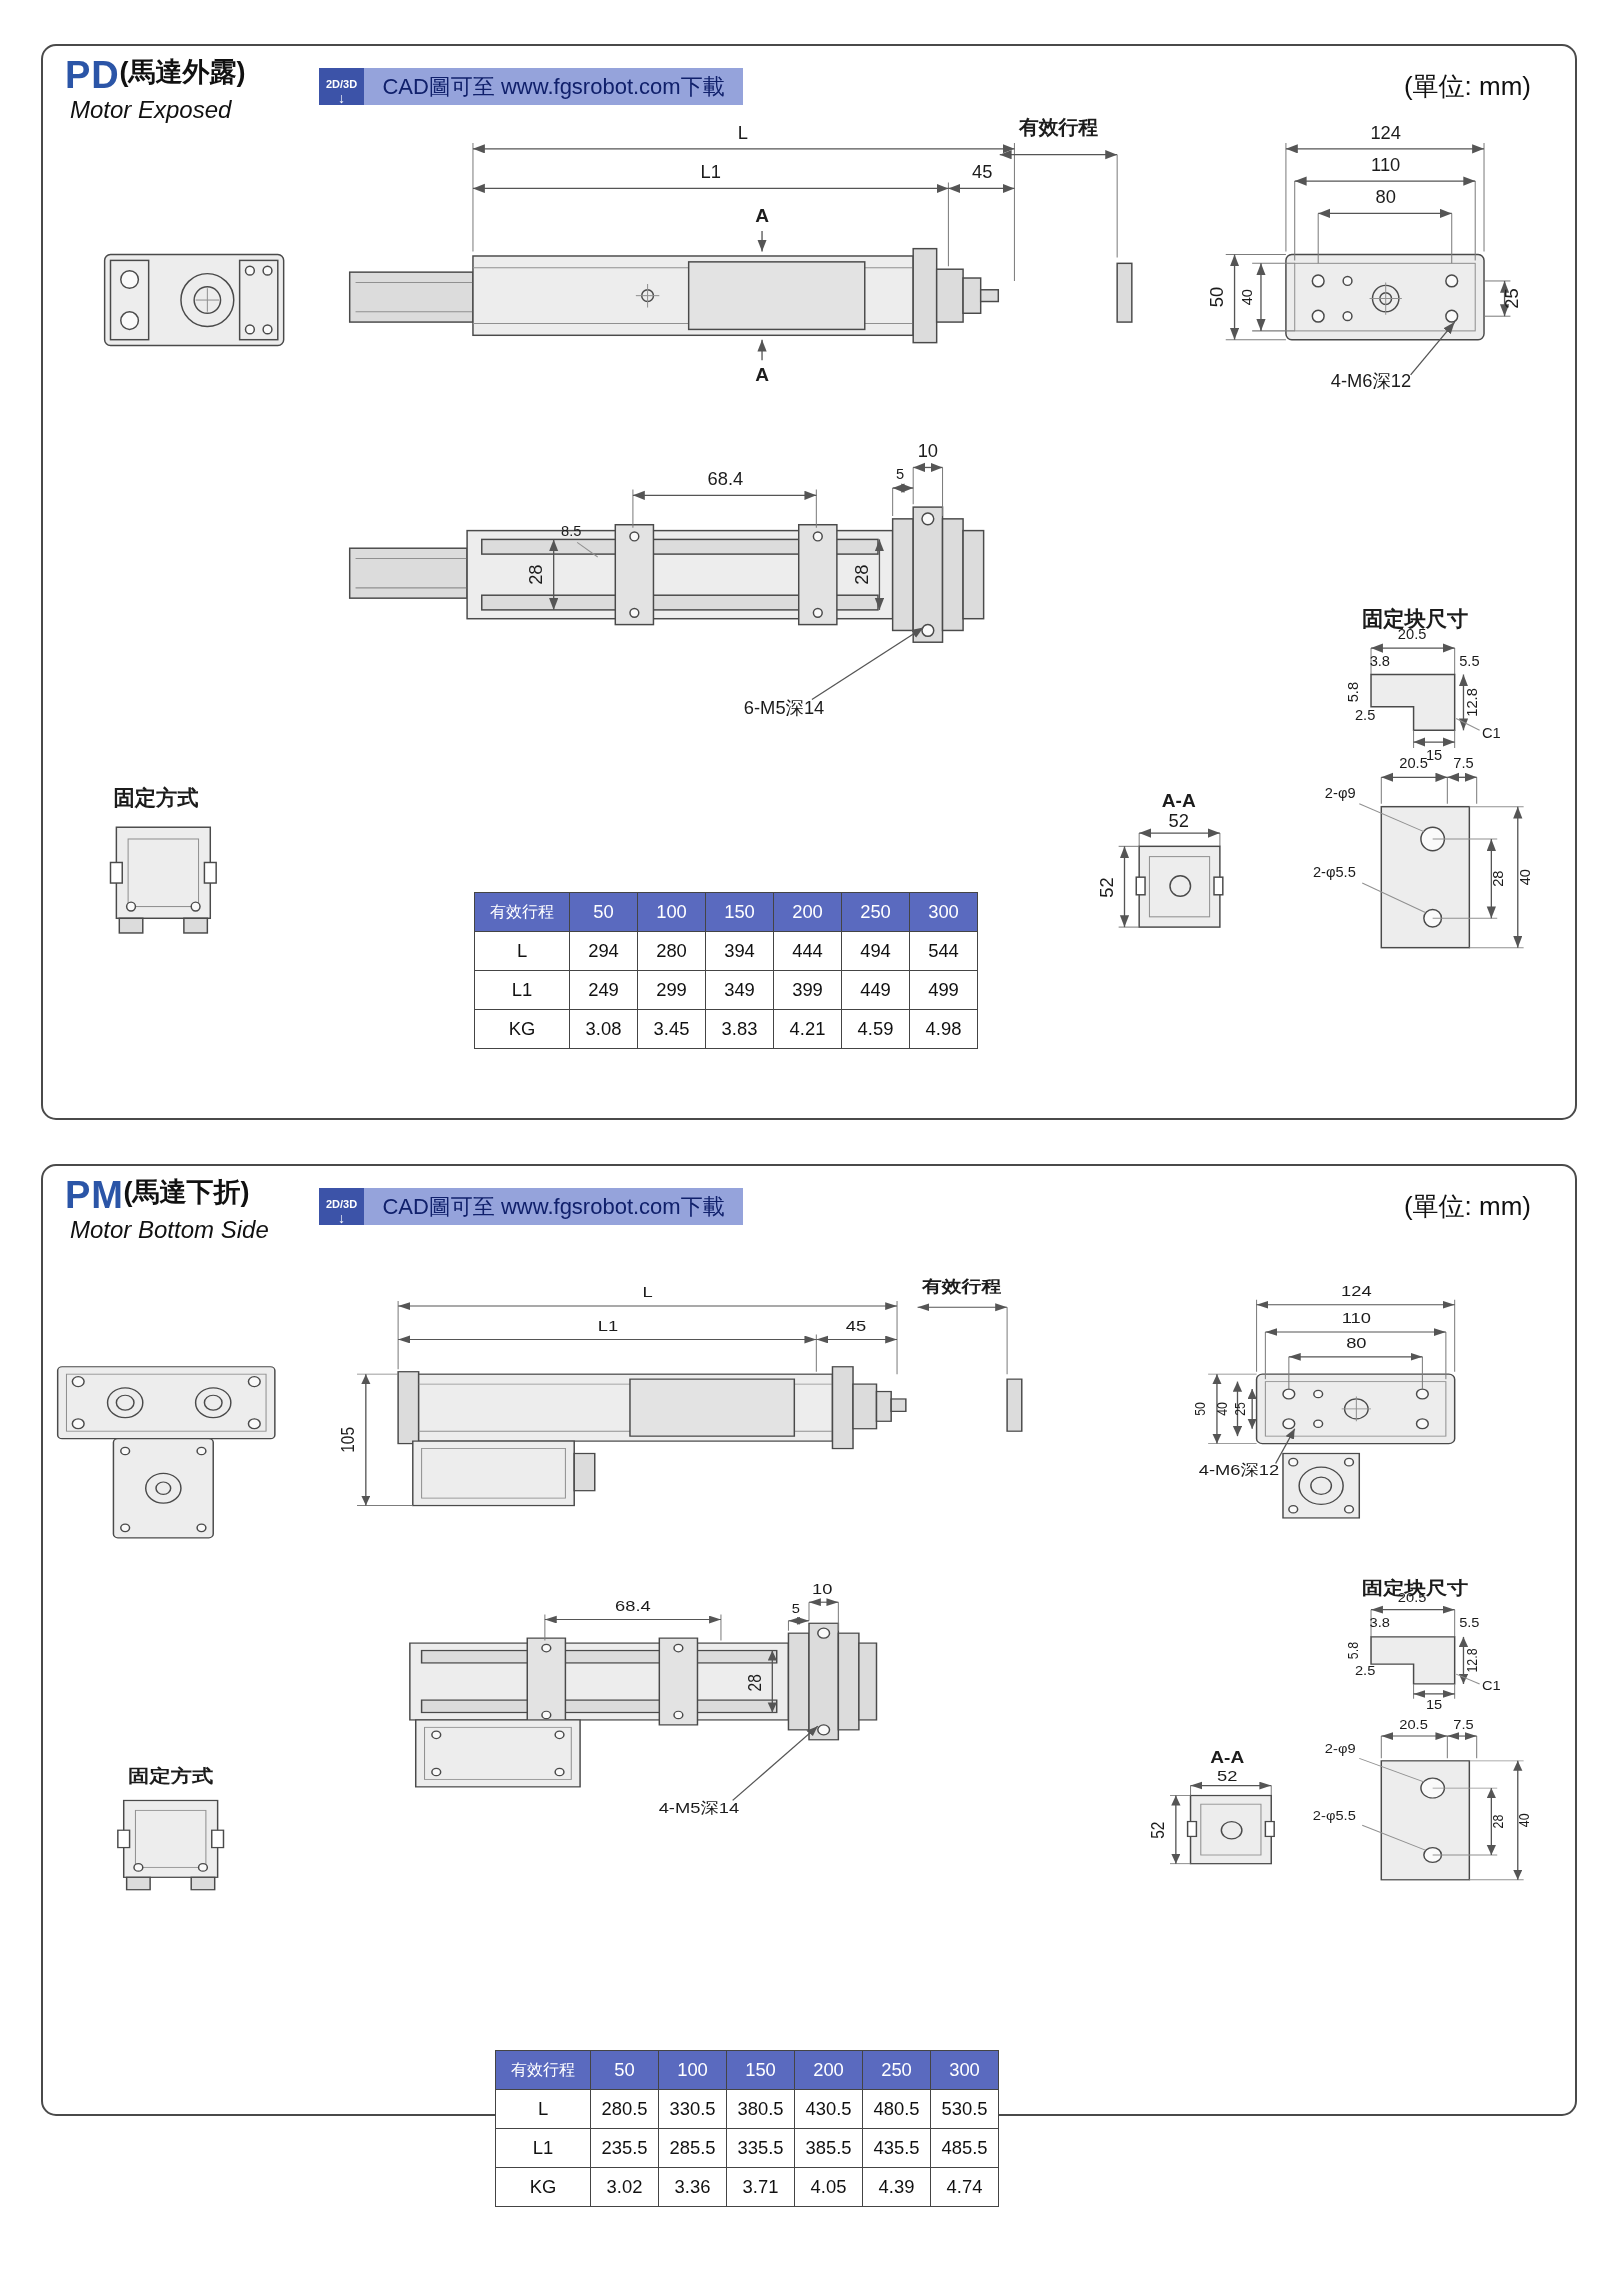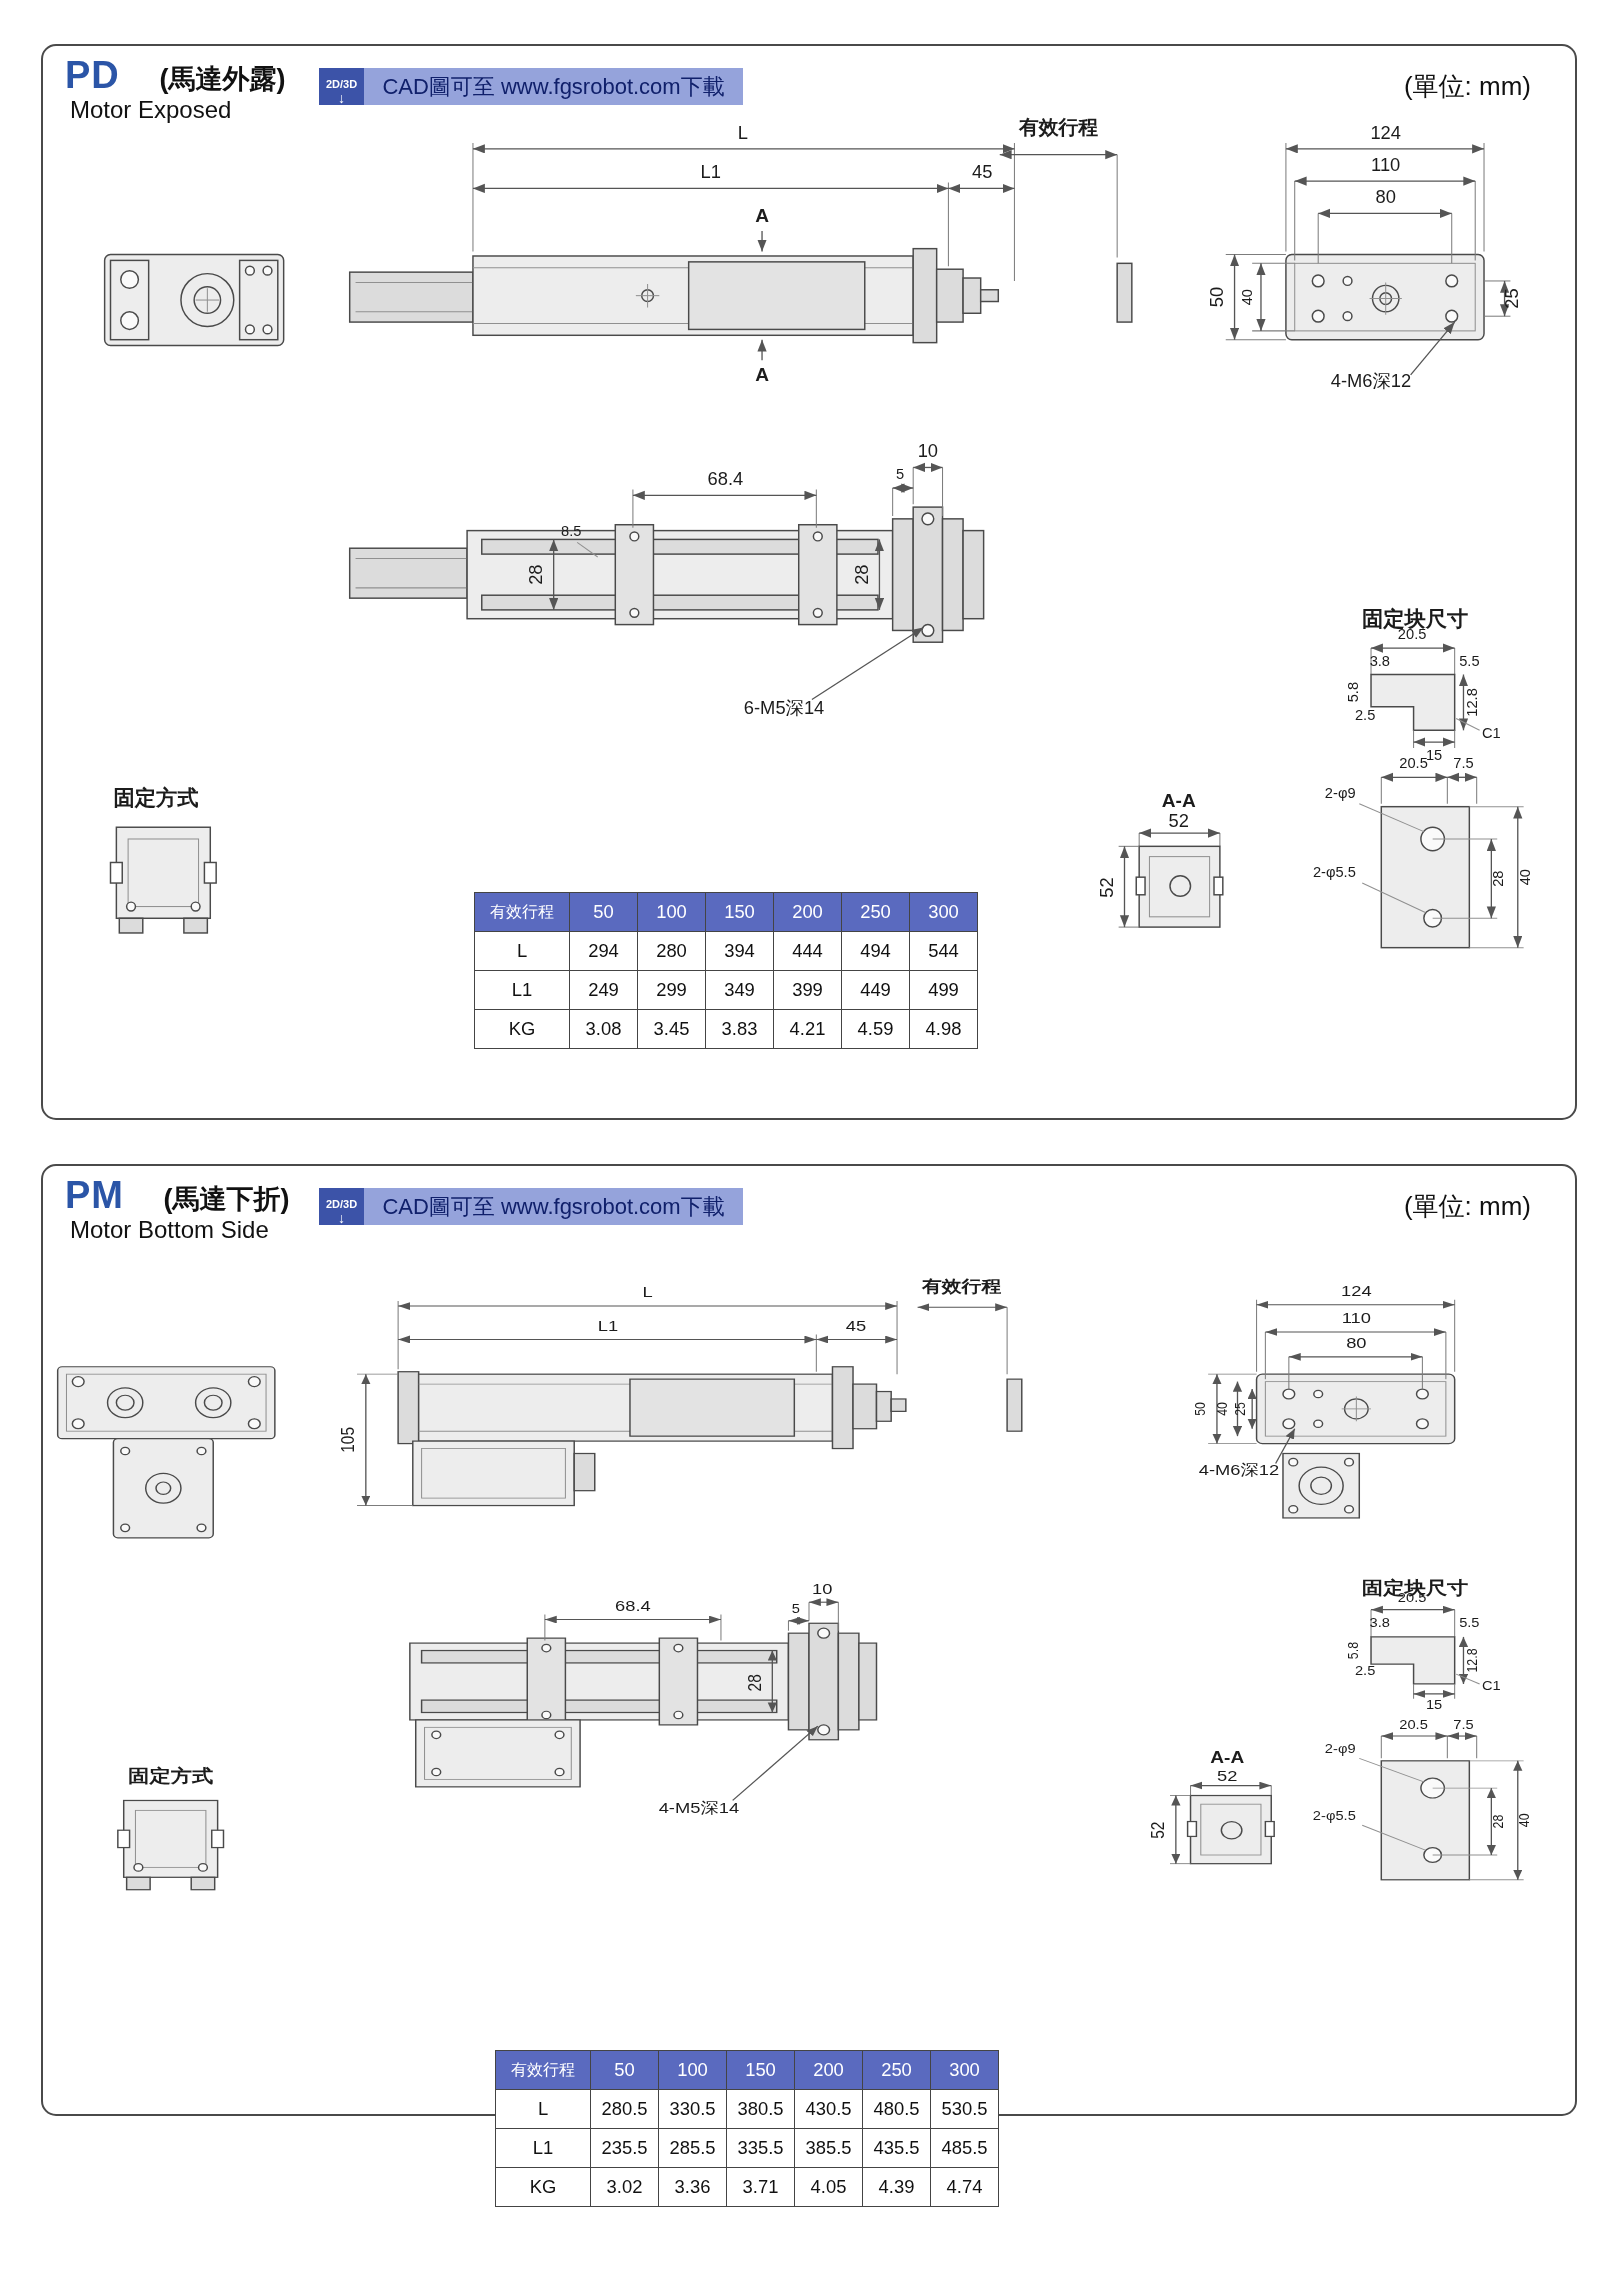--- a/index.html
+++ b/index.html
@@ -2,24 +2,24 @@
 <html style="font-size:13.4px"><head>
 <meta charset="utf-8">
 <style>
   html,body{margin:0;padding:0;}
   body{width:1621px;height:2295px;background:#fff;font-family:"Liberation Sans",sans-serif;position:relative;}
   .panel{position:absolute;left:41px;width:1536px;border:2.5px solid #4a4a4a;border-radius:15px;background:#fff;box-sizing:border-box;}
   #panel-pd{top:44px;height:1076px;}
   #panel-pm{top:1164px;height:952px;}
   .panel > svg{position:absolute;left:0;top:0;width:100%;height:100%;z-index:1;}
   .panel-header{position:absolute;left:22px;top:8.4px;z-index:2;}
-  .title-line{display:flex;align-items:flex-end;gap:40px;}
+  .title-line{display:flex;align-items:flex-start;}
   .code{color:#2b55a7;font-weight:bold;font-size:38px;letter-spacing:0.8px;}
   .name-cn{color:#111;font-size:27px;font-weight:600;}
-  .name-en{color:#111;font-size:24px;margin-left:5px;margin-top:-1.7px;}
+  .name-en{color:#111;font-size:24px;margin-left:5px;margin-top:-1.7px;font-style:italic;}
   .cad-wrap{position:absolute;left:276px;top:22px;display:flex;height:37px;z-index:2;}
   .cad-badge{background:#3c53a8;color:#fff;width:45px;display:flex;flex-direction:column;align-items:center;justify-content:flex-end;line-height:1;}
   .cad-badge .b-txt{font-size:11px;font-weight:bold;}
   .cad-badge .b-arrow{font-size:14px;margin-top:0.8px;}
   .cad-bar{background:#95a3db;color:#10206b;font-size:22px;display:flex;align-items:center;padding:0 18.4px;white-space:nowrap;text-align:center;}
   .unit{position:absolute;right:44px;top:23.4px;font-size:26px;color:#111;z-index:2;}
   table.spec{position:absolute;border-collapse:collapse;z-index:2;background:#fff;}
   .spec th,.spec td{border:1.3px solid #444;text-align:center;vertical-align:middle;width:67px;height:38px;padding:0;}
   .spec th{background:#5a6abf;color:#fff;font-weight:normal;font-size:18.4px;}
   .spec th.c0{font-size:16px;width:94px;}

